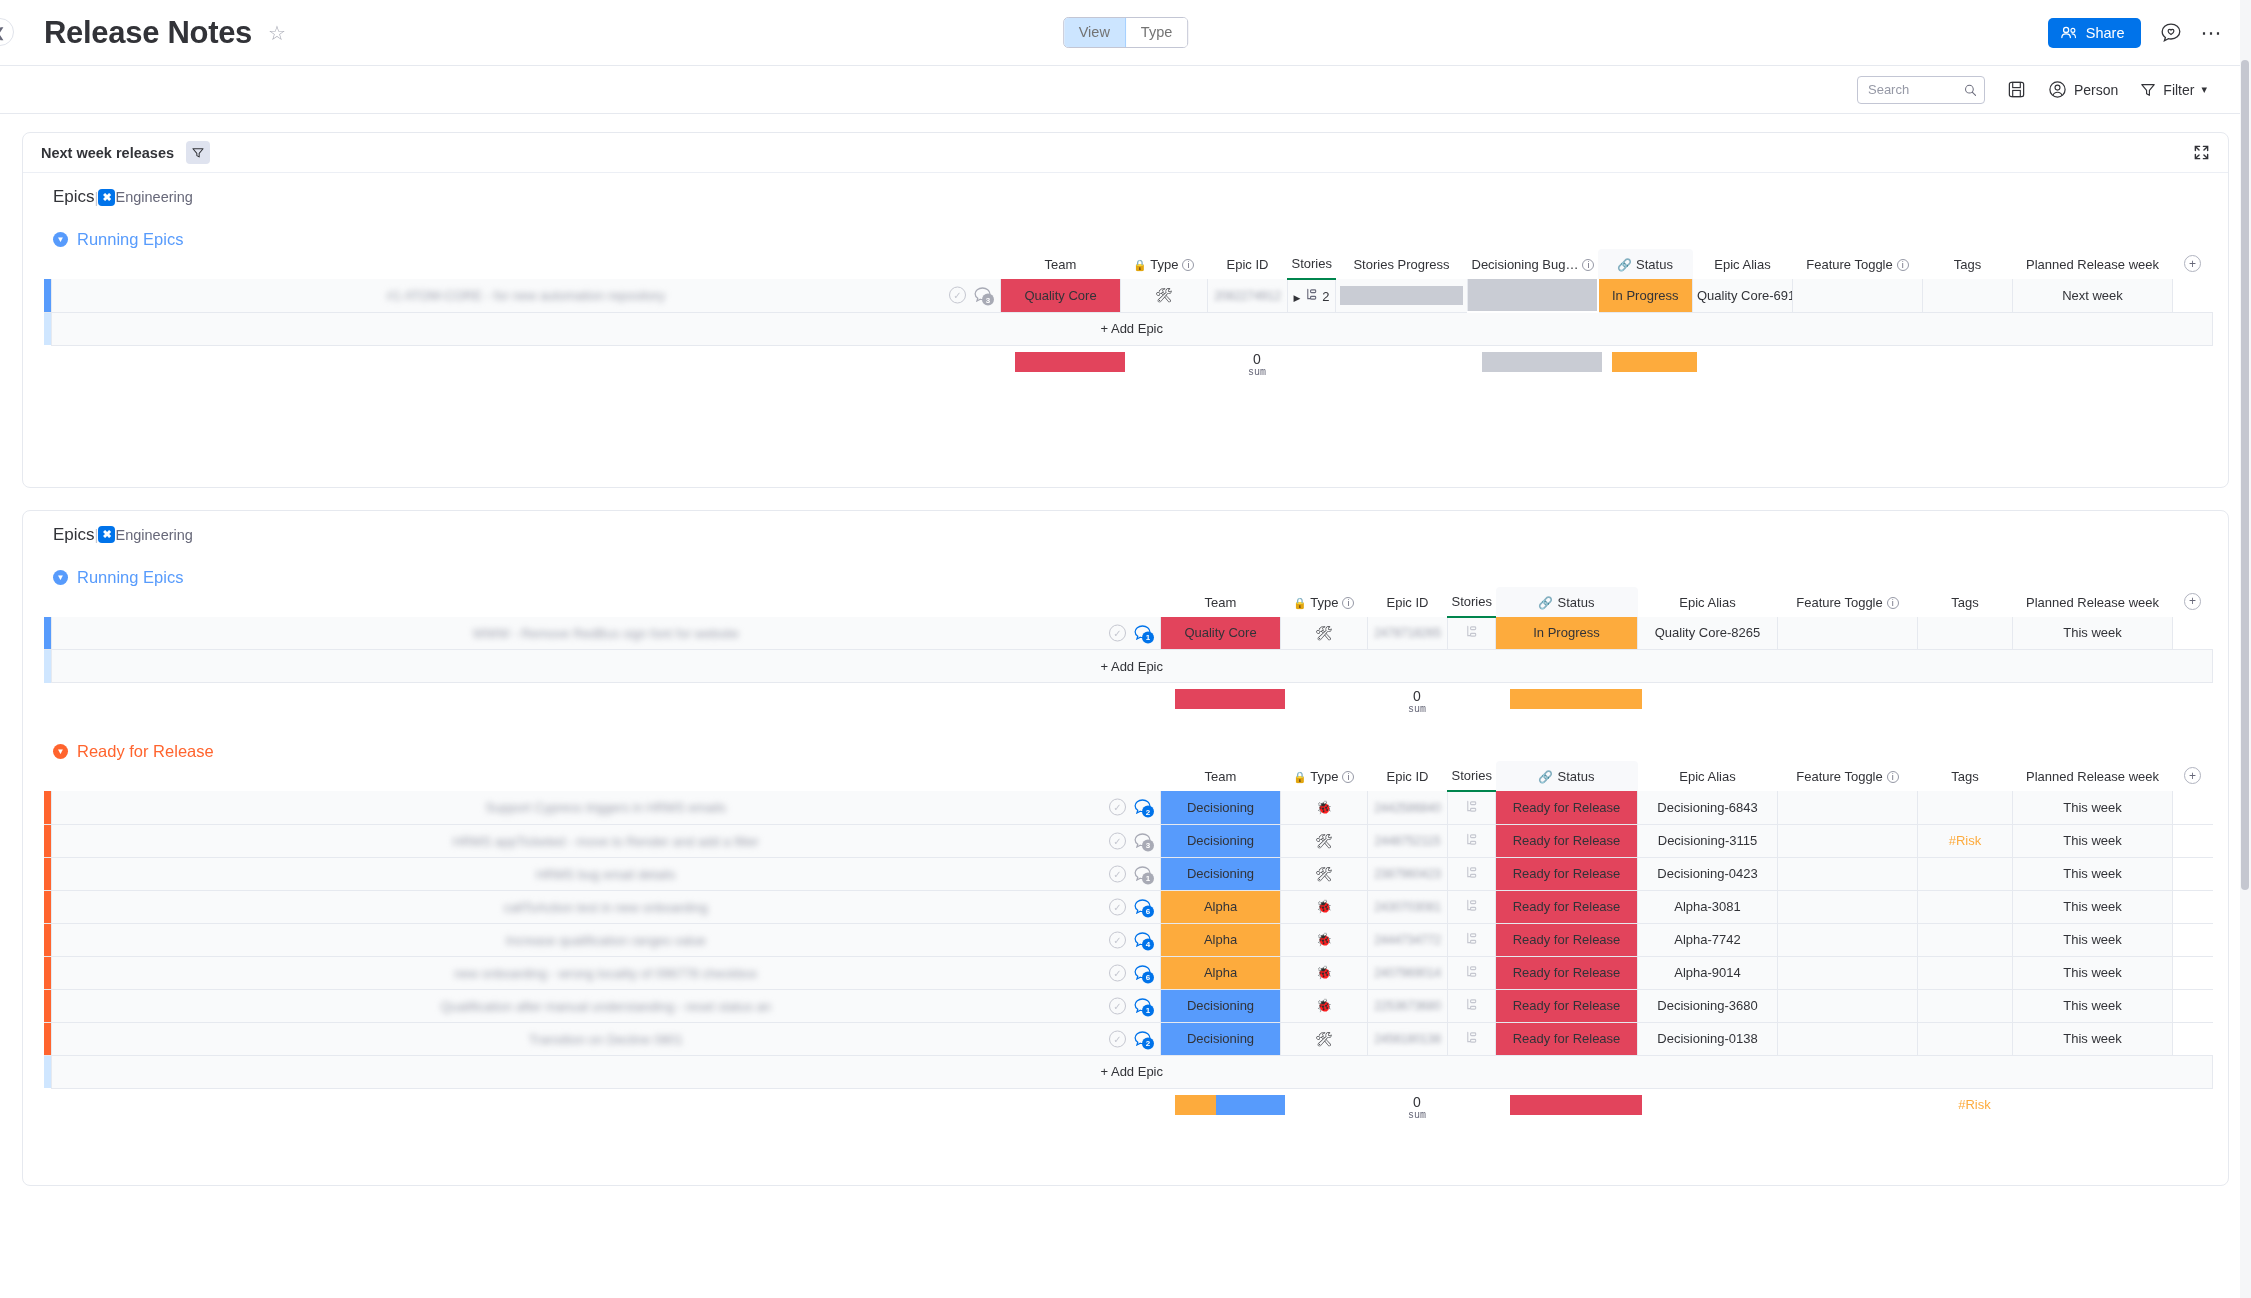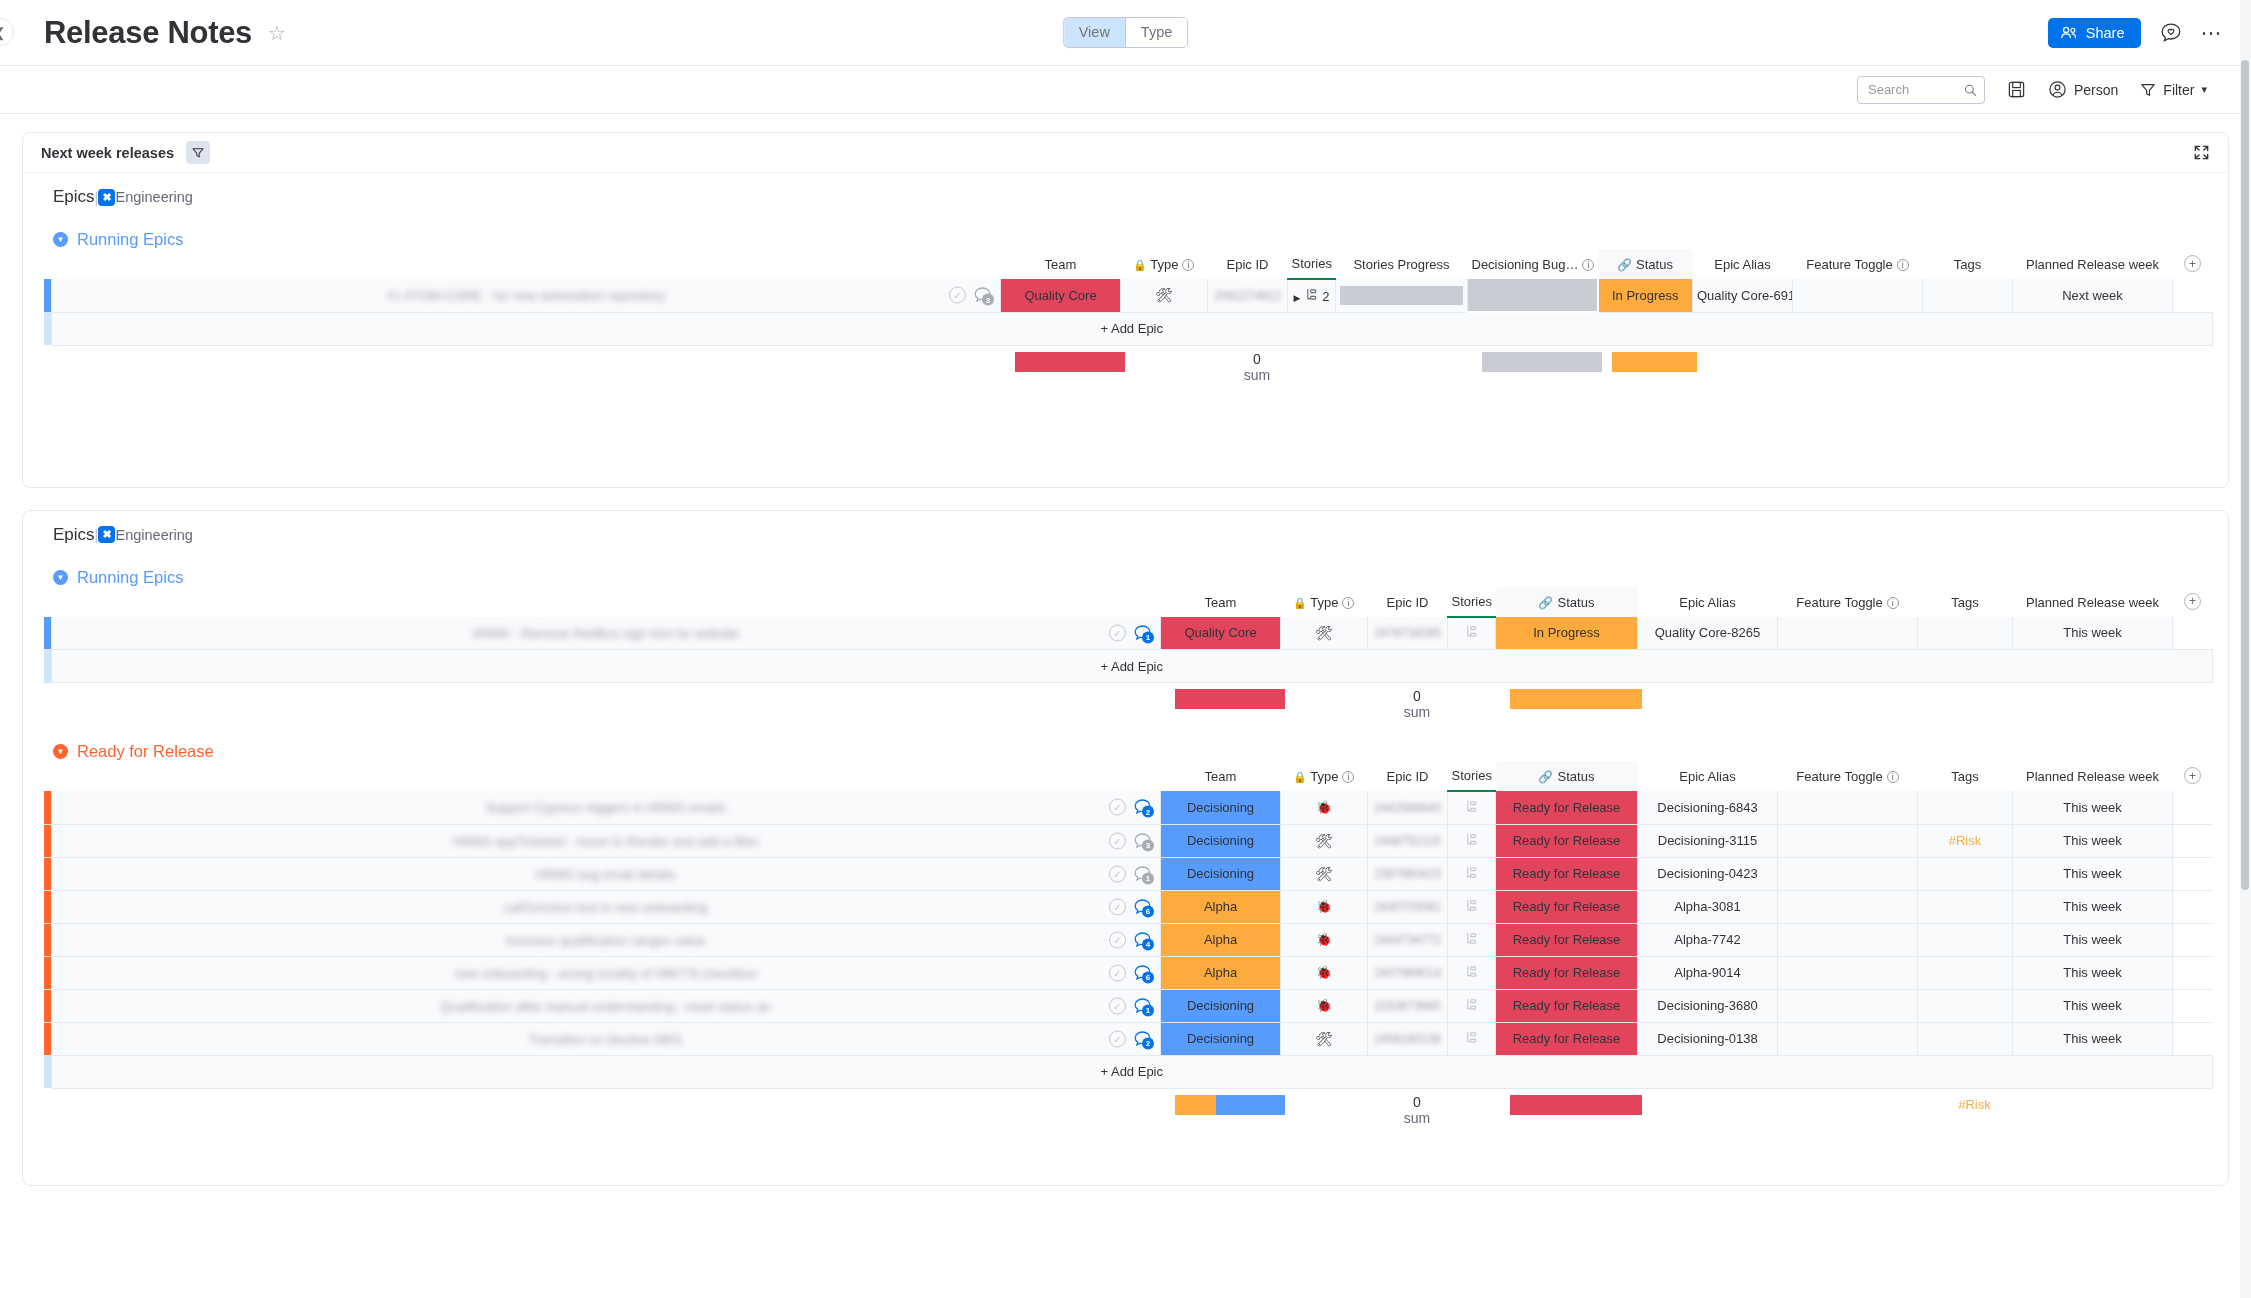--- a/index.html
+++ b/index.html
@@ -351,21 +351,21 @@
     vertical-align: top;
     padding-top: 6px;
     text-align: center;
   }
   .sum-bar {
     height: 20px;
     display: flex;
     margin: 0 4px;
   }
   .sum-num { font-size: 14px; color: #323338; line-height: 15px; }
-  .sum-lbl { font-size: 14px; color: #676879; }
+  .sum-lbl { font-size: 10px; color: #676879; font-family: Liberation Mono, monospace; }
 
   
   .page-scroll {
     position: absolute;
     top: 0; right: 0;
     width: 11px; height: 1298px;
     background: #f5f6f8;
   }
   .page-scroll .thumb {
     position: absolute;

